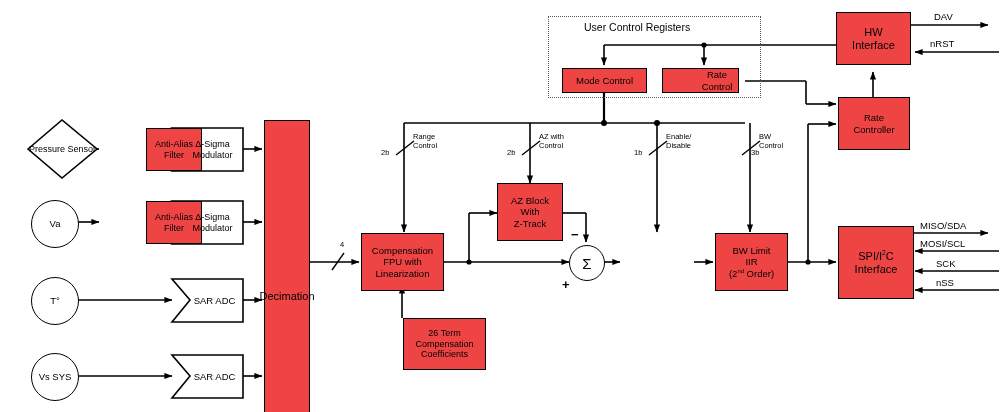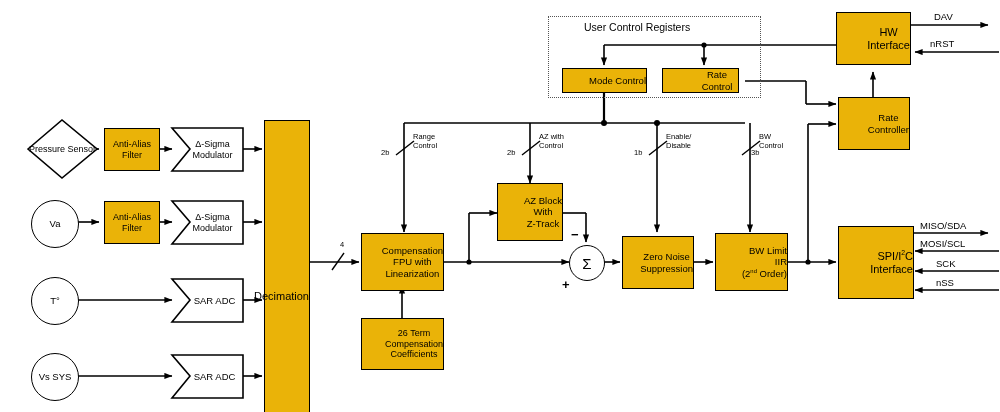--- a/index.html
+++ b/index.html
@@ -2,22 +2,22 @@
 <html><head>
 <meta charset="utf-8">
 <title>Sensor Signal Chain Block Diagram</title>
 <style>
   html,body{margin:0;padding:0;background:#ffffff;}
   body{font-family:"Liberation Sans",sans-serif;color:#000;}
   #canvas{position:relative;width:1000px;height:412px;background:#fff;overflow:hidden;}
   #svg-layer{position:absolute;left:0;top:0;width:1000px;height:412px;}
   .node{position:absolute;box-sizing:border-box;display:flex;flex-direction:column;
         align-items:center;justify-content:center;text-align:center;line-height:1.18;}
-  .rect{border:1.6px solid #000;background:#eab308;align-items:flex-end;}
-  .thin{border-width:1.3px;}
+  .rect{border:1.6px solid #000;background:#ef4444;}
+  .thin{border-width:1.3px;margin-left:42px;}
   .lbl{position:absolute;line-height:1.15;white-space:pre-line;padding-left:28px;}
   .busnum{position:absolute;font-size:7.5px;}
   .sig{position:absolute;font-size:9.5px;white-space:nowrap;}
   .dotted{position:absolute;border:1.5px dotted #555;box-sizing:border-box;background:transparent;}
   .sumsign{position:absolute;font-size:13px;font-weight:bold;line-height:1;}
   .sigma{position:absolute;width:34px;height:34px;border:1.8px solid #000;border-radius:50%;
          background:#fff;display:flex;align-items:center;justify-content:center;font-size:15px;}
   .shape{position:absolute;background:transparent;}
   .shape .txt{position:absolute;left:0;top:0;width:100%;height:100%;display:flex;
               flex-direction:column;align-items:center;justify-content:center;text-align:center;line-height:1.2;}
@@ -188,24 +188,20 @@
 With
 Z-Track</span>
   </div>
 
   <div class="sigma" style="left:569px;top:245px;">
     <span>Σ</span>
   </div>
   <div class="sumsign" style="left:571px;top:228px;">−</div>
   <div class="sumsign" style="left:562px;top:278px;">+</div>
 
-  <div class="node rect" style="left:622px;top:236px;width:72px;height:53px;font-size:9.5px;">
-    <span style="white-space:pre-line;">Zero Noise
-Suppression</span>
-  </div>
 
   <div class="node rect" style="left:715px;top:233px;width:73px;height:58px;font-size:9.5px;">
     <span>BW Limit</span>
     <span>IIR</span>
     <span><span>(2</span><sup>nd</sup><span> Order)</span></span>
   </div>
 
   <div class="node rect" style="left:562px;top:68px;width:85px;height:25px;font-size:9.5px;">
     <span>Mode Control</span>
   </div>

